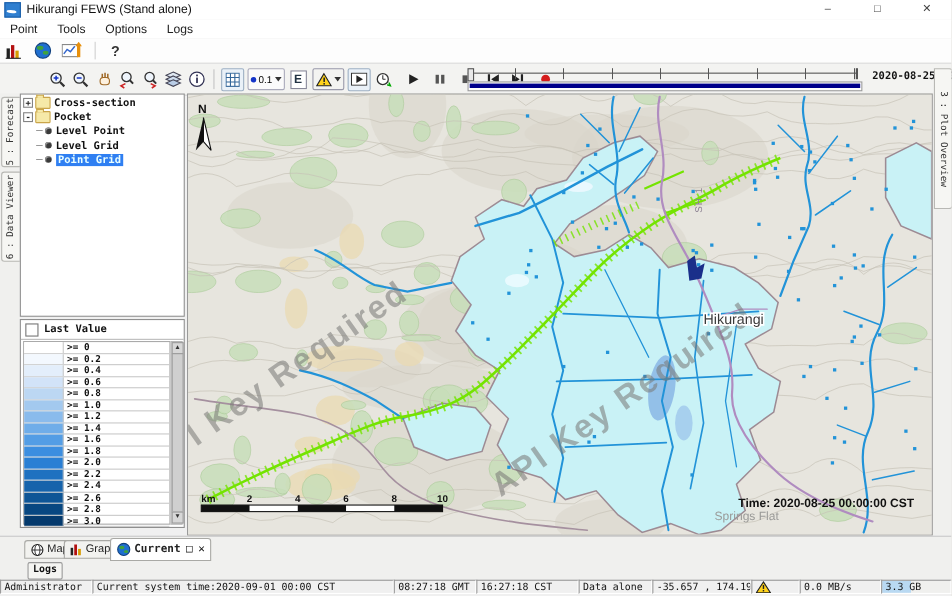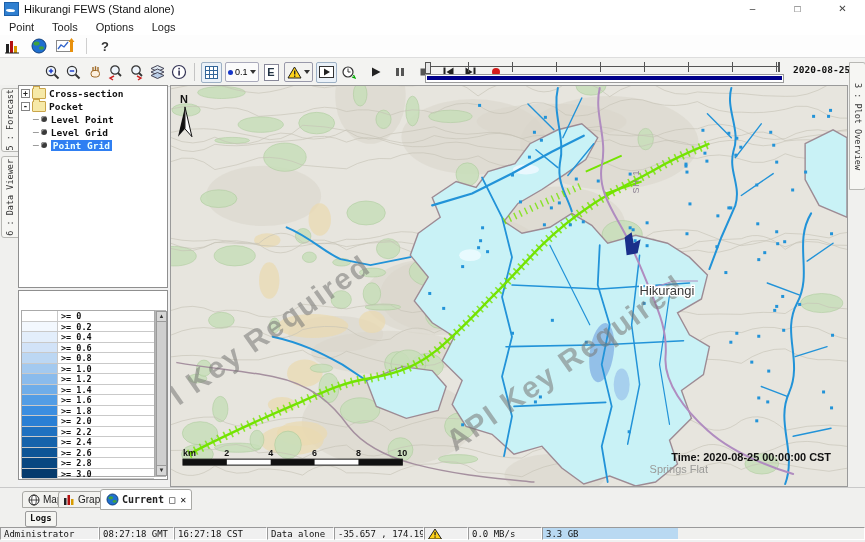--- a/index.html
+++ b/index.html
@@ -342,20 +342,24 @@
     <span>Level Grid</span>
   </div>
   <div class="trow tindent1">
     <span class="tline">─</span>
     <span class="bullet"></span>
     <span class="tsel">Point Grid</span>
   </div>
 </div>
 
 <div class="abs legendpanel">
+  <div class="lheader">
+    <span class="checkbox"></span>
+    <span>Last Value</span>
+  </div>
   <div class="ltable" id="legend-rows">
       <div class="lrow">
         <div class="lswatch" style="background: rgb(255, 255, 255);"></div>
         <div class="llabel">&gt;= 0</div>
       </div>
       <div class="lrow">
         <div class="lswatch" style="background: rgb(243, 248, 254);"></div>
         <div class="llabel">&gt;= 0.2</div>
       </div>
       <div class="lrow">
@@ -714,21 +718,22 @@
         </svg>
       </span>
     <span>Current</span>
     <span class="btab-ctl">□</span>
     <span class="btab-ctl">✕</span>
   </div>
   <div class="logsbtn">Logs</div>
 </div>
 
 <div class="abs statusbar">
-  <div class="scell" style="width:99px;">Administrator</div>
+  <div class="scell" style="width:84px;">Administrator</div>
+  <div class="scell" style="width:274px;">Current system time:2020-09-01 00:00 CST</div>
   <div class="scell" style="width:75px;">08:27:18 GMT</div>
   <div class="scell" style="width:93px;">16:27:18 CST</div>
   <div class="scell" style="width:67px;">Data alone</div>
   <div class="scell" style="width:90px;">-35.657 , 174.199</div>
   <div class="scell swarn" style="width:44px;">
     <svg width="14" height="12">
         <polygon points="7,1 13.5,11 0.5,11" fill="#ffd21a" stroke="#222"></polygon>
         <rect x="6.4" y="3.8" width="1.3" height="3.6" fill="#222"></rect>
         <rect x="6.4" y="8.4" width="1.3" height="1.3" fill="#222"></rect>
       </svg>

